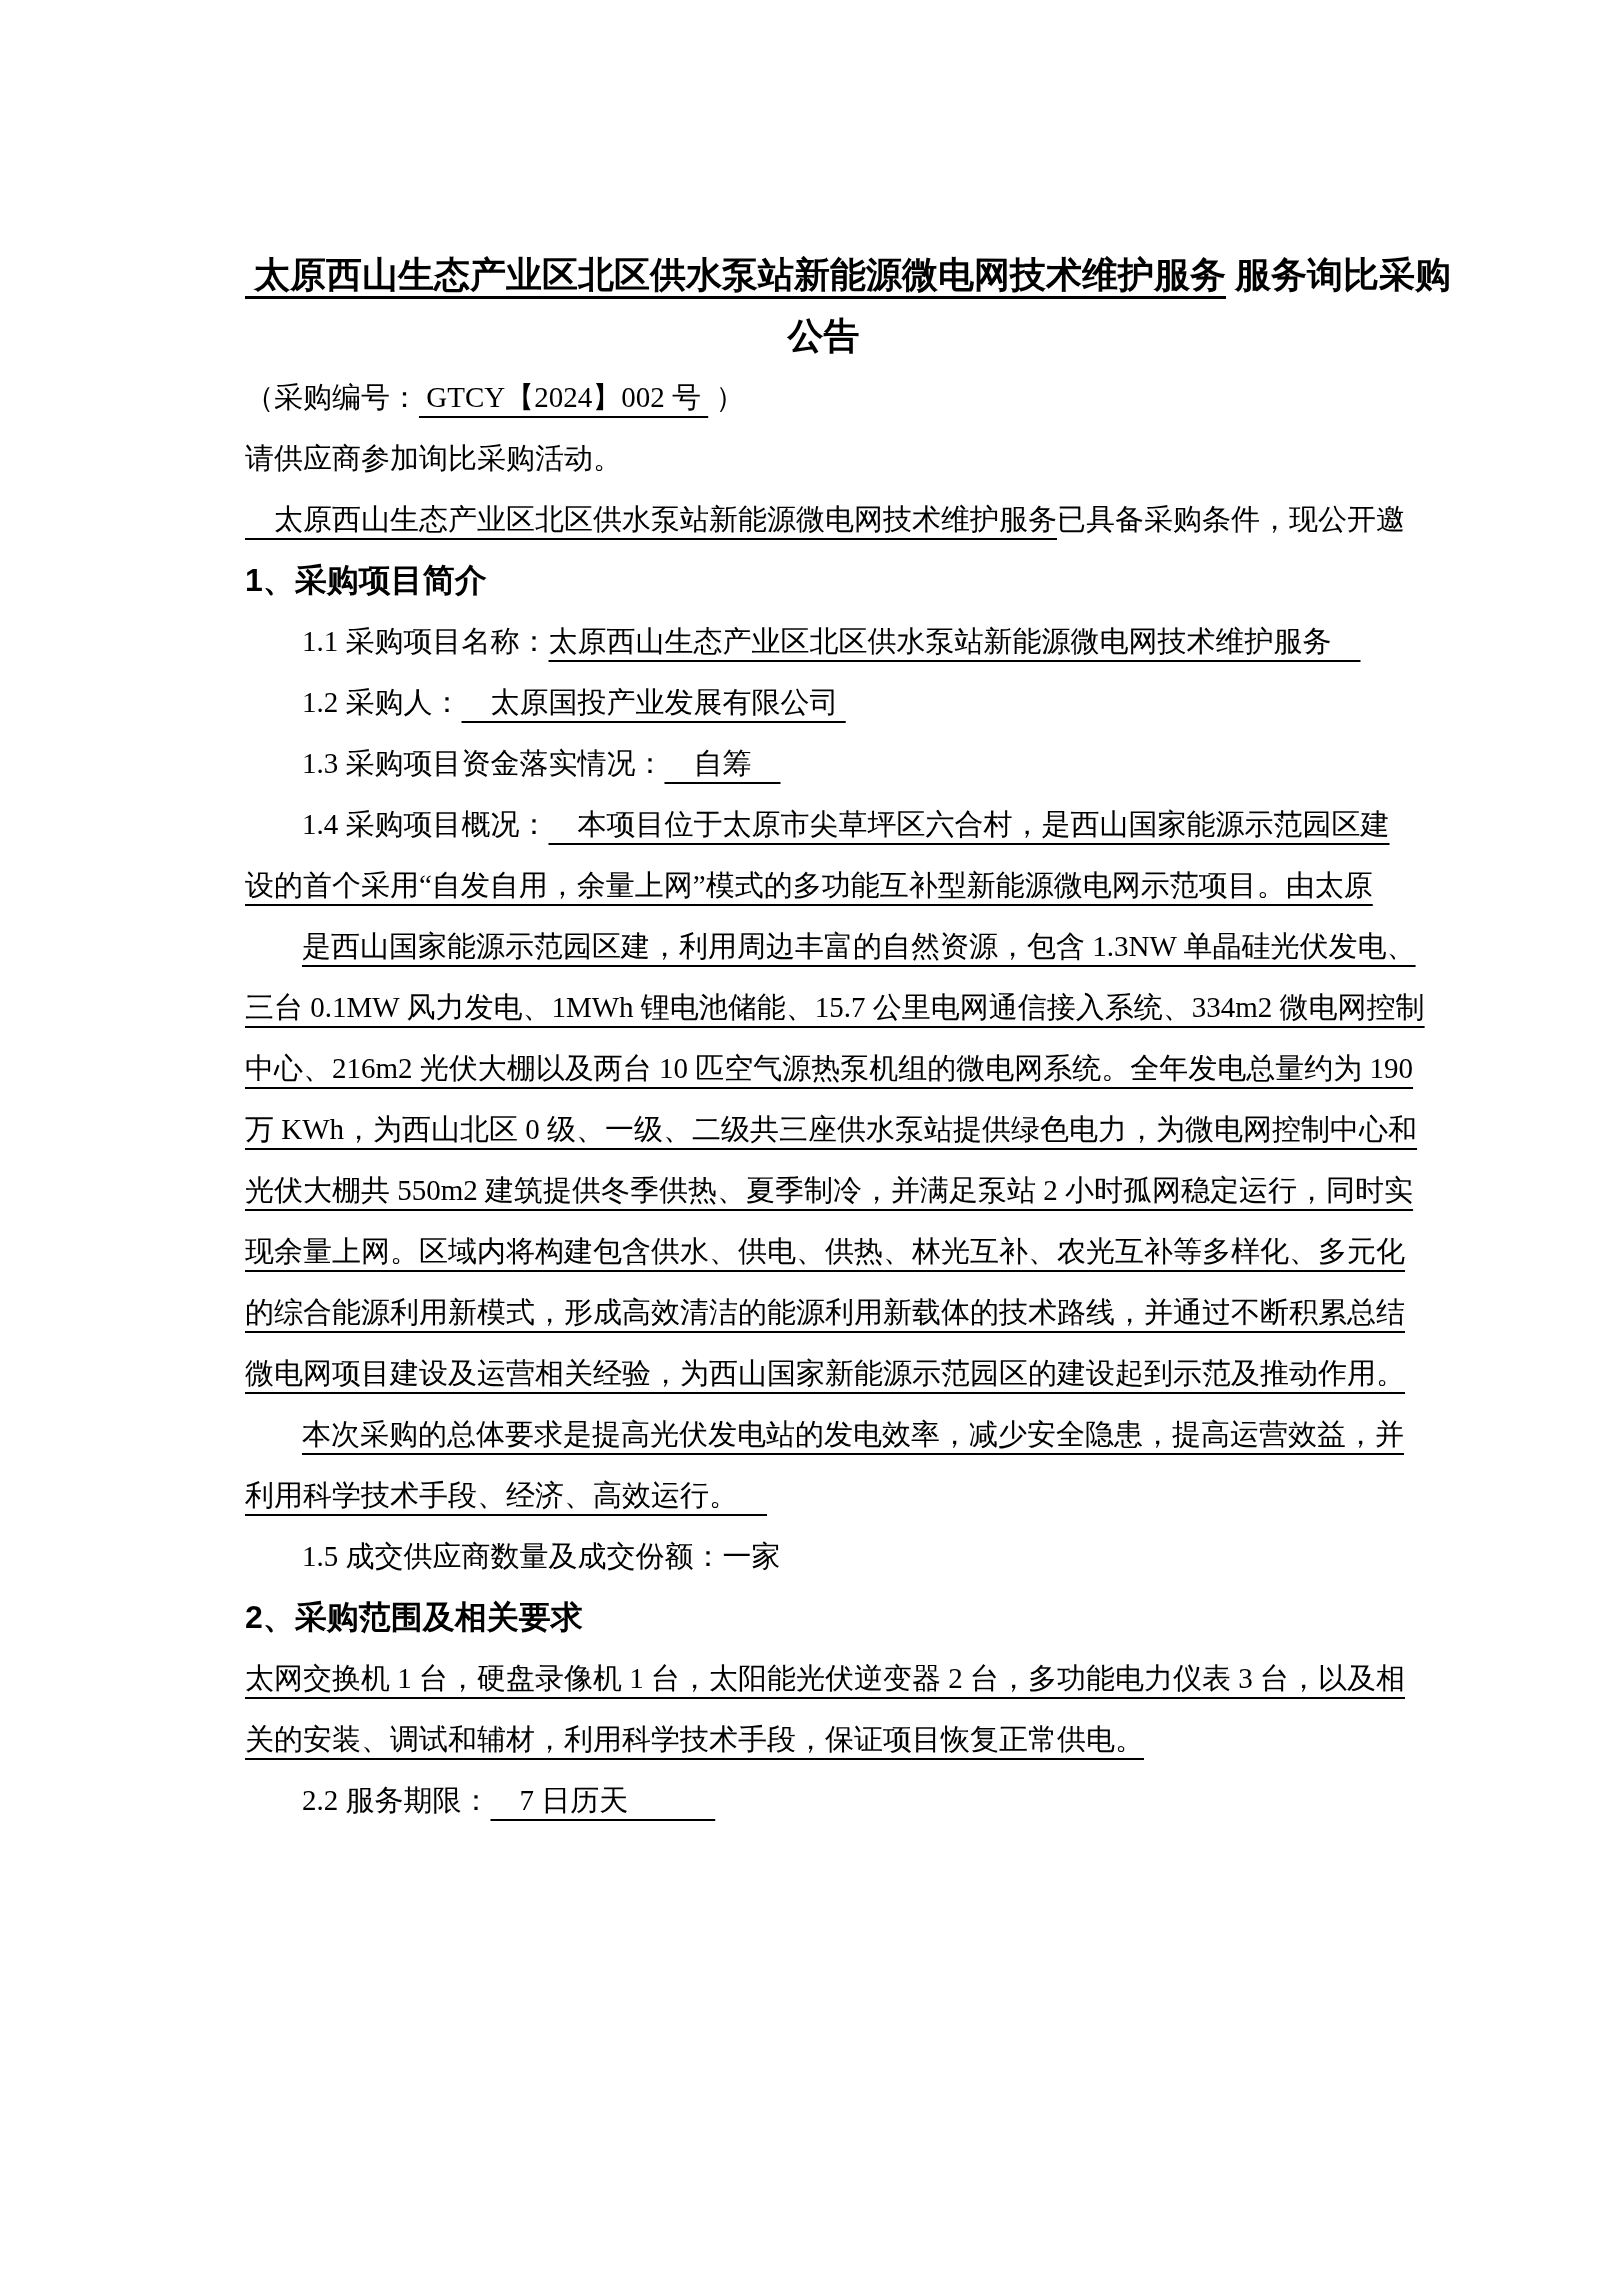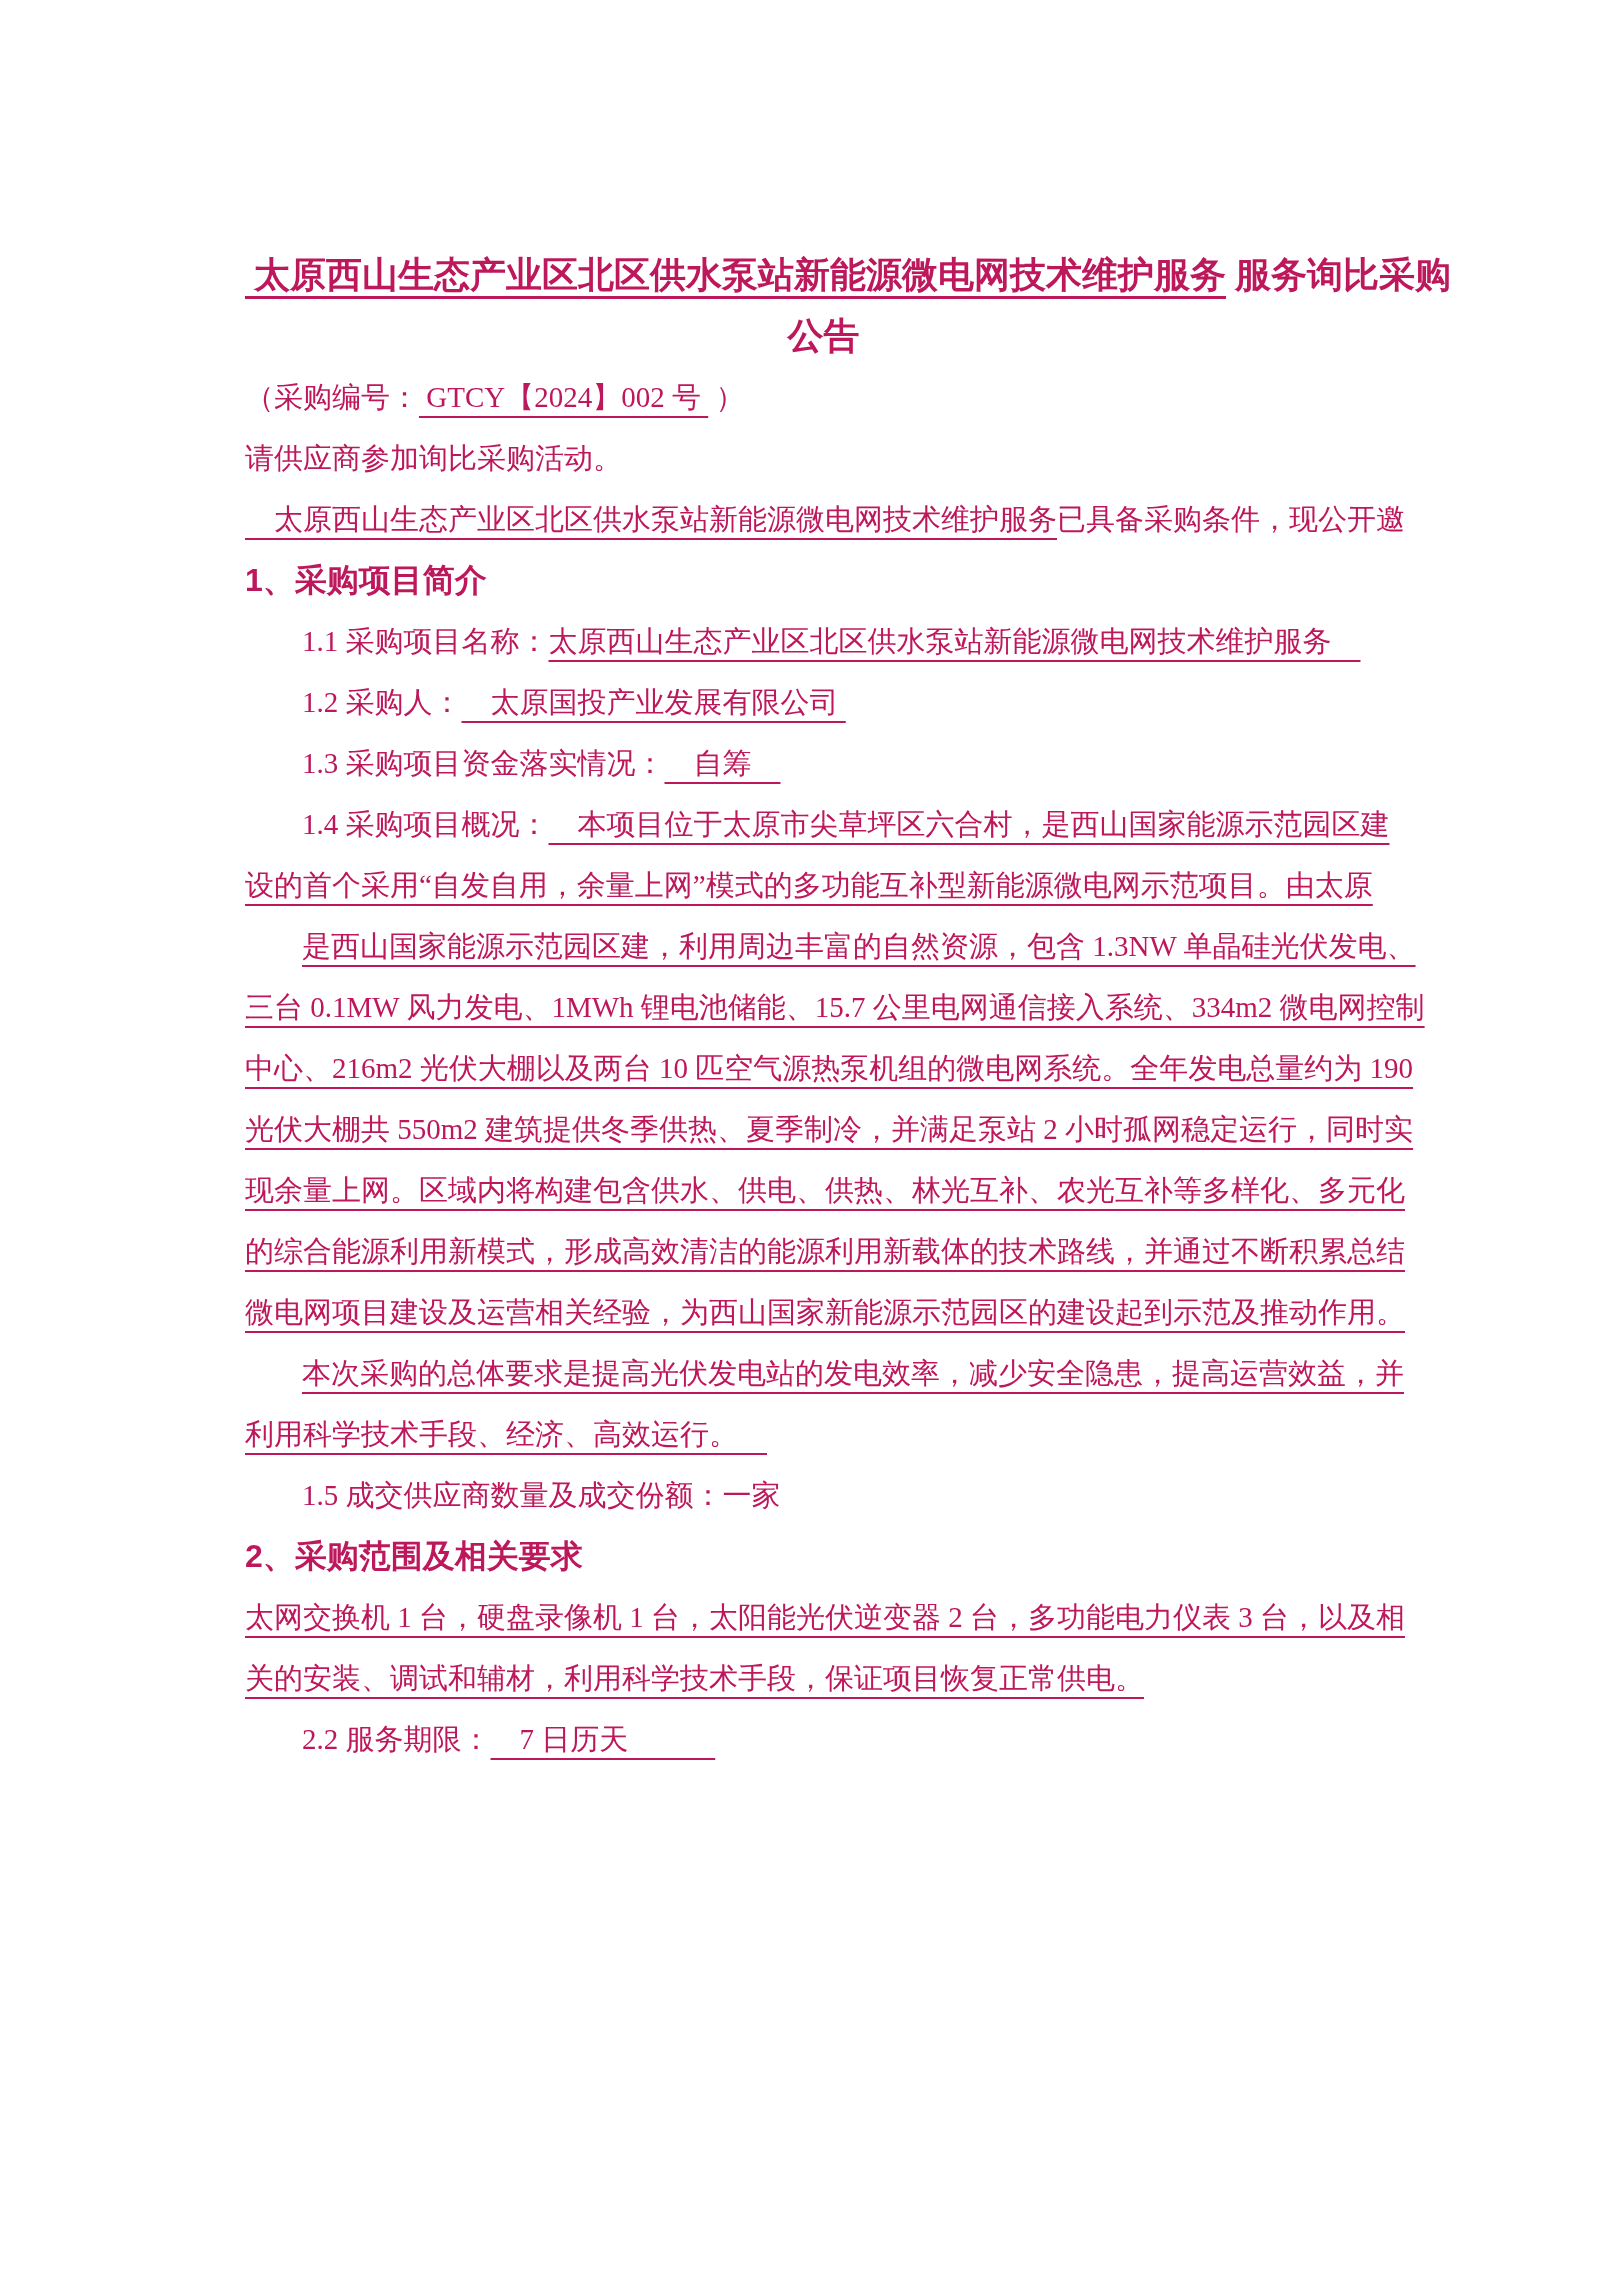--- a/index.html
+++ b/index.html
@@ -2,21 +2,21 @@
 <html><head>
 <meta charset="utf-8">
 <style>
   html,body{margin:0;padding:0;}
   body{background:#ffffff;}
   .page{
     position:relative;
     width:1621px;
     height:2138px;
     background:#ffffff;
-    color:#be185d;
+    color:#000000;
     overflow:hidden;
   }
   .doc{
     position:absolute;
     left:245px;
     top:245px;
     width:1157px;
   }
   .ln{
     height:61px;
@@ -65,20 +65,21 @@
     <div class="ln ind"><span>1.2 采购人：</span><span class="u">　太原国投产业发展有限公司 </span></div>
 
     <div class="ln ind"><span>1.3 采购项目资金落实情况：</span><span class="u">　自筹　</span></div>
 
     <div class="ln ind"><span>1.4 采购项目概况：</span><span class="u">　本项目位于太原市尖草坪区六合村，是西山国家能源示范园区建</span></div>
     <div class="ln"><span class="u">设的首个采用“自发自用，余量上网”模式的多功能互补型新能源微电网示范项目。由太原</span></div>
 
     <div class="ln ind"><span class="u">是西山国家能源示范园区建，利用周边丰富的自然资源，包含 1.3NW 单晶硅光伏发电、</span></div>
     <div class="ln"><span class="u">三台 0.1MW 风力发电、1MWh 锂电池储能、15.7 公里电网通信接入系统、334m2 微电网控制</span></div>
     <div class="ln"><span class="u">中心、216m2 光伏大棚以及两台 10 匹空气源热泵机组的微电网系统。全年发电总量约为 190</span></div>
+    <div class="ln"><span class="u">万 KWh，为西山北区 0 级、一级、二级共三座供水泵站提供绿色电力，为微电网控制中心和</span></div>
     <div class="ln"><span class="u">光伏大棚共 550m2 建筑提供冬季供热、夏季制冷，并满足泵站 2 小时孤网稳定运行，同时实</span></div>
     <div class="ln"><span class="u">现余量上网。区域内将构建包含供水、供电、供热、林光互补、农光互补等多样化、多元化</span></div>
     <div class="ln"><span class="u">的综合能源利用新模式，形成高效清洁的能源利用新载体的技术路线，并通过不断积累总结</span></div>
     <div class="ln"><span class="u">微电网项目建设及运营相关经验，为西山国家新能源示范园区的建设起到示范及推动作用。</span></div>
 
     <div class="ln ind"><span class="u">本次采购的总体要求是提高光伏发电站的发电效率，减少安全隐患，提高运营效益，并</span></div>
     <div class="ln"><span class="u">利用科学技术手段、经济、高效运行。　</span></div>
 
     <div class="ln ind">1.5 成交供应商数量及成交份额：一家</div>
 

